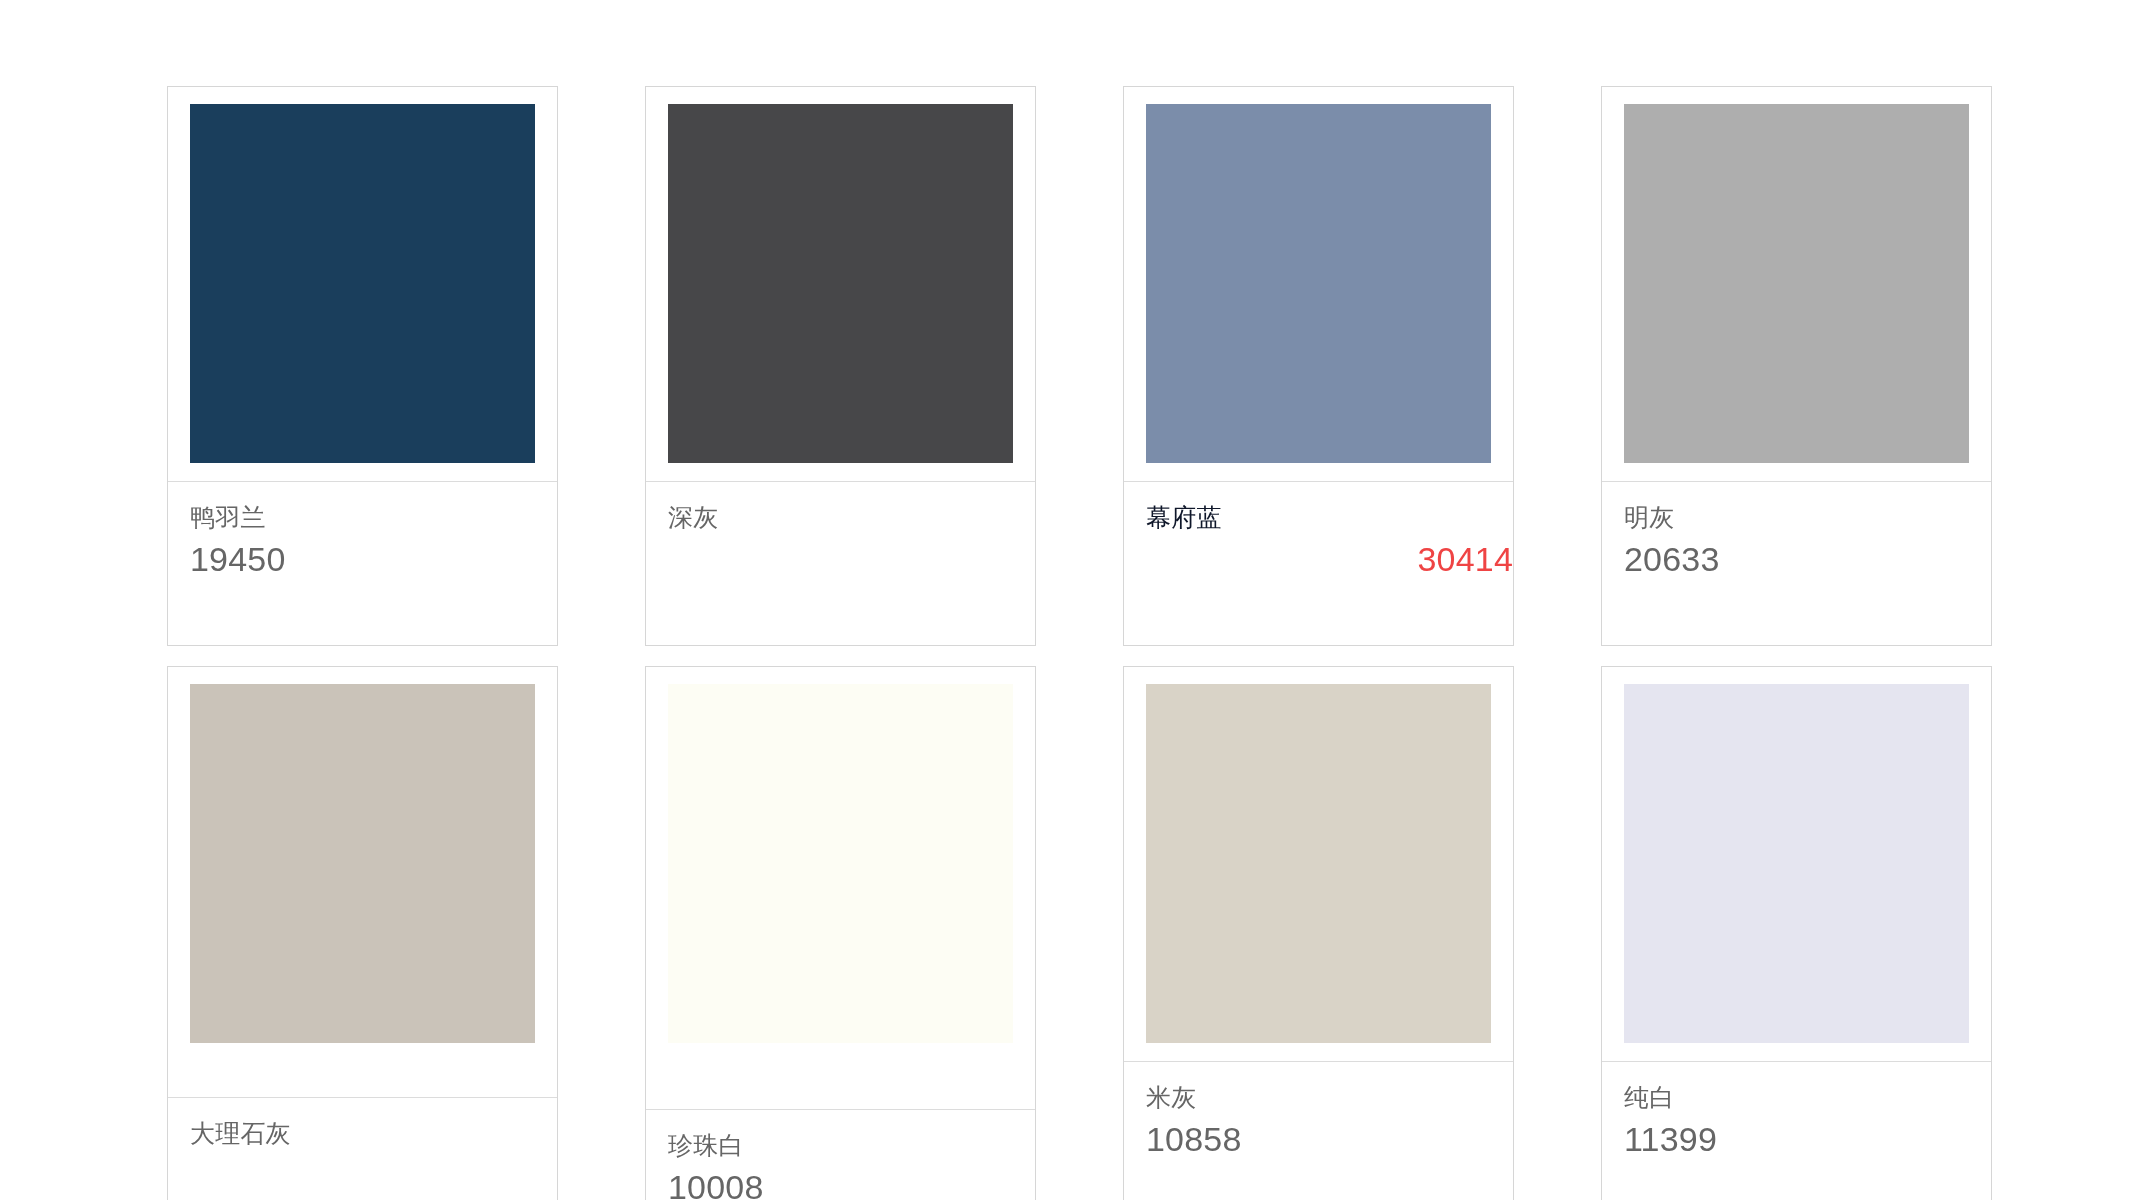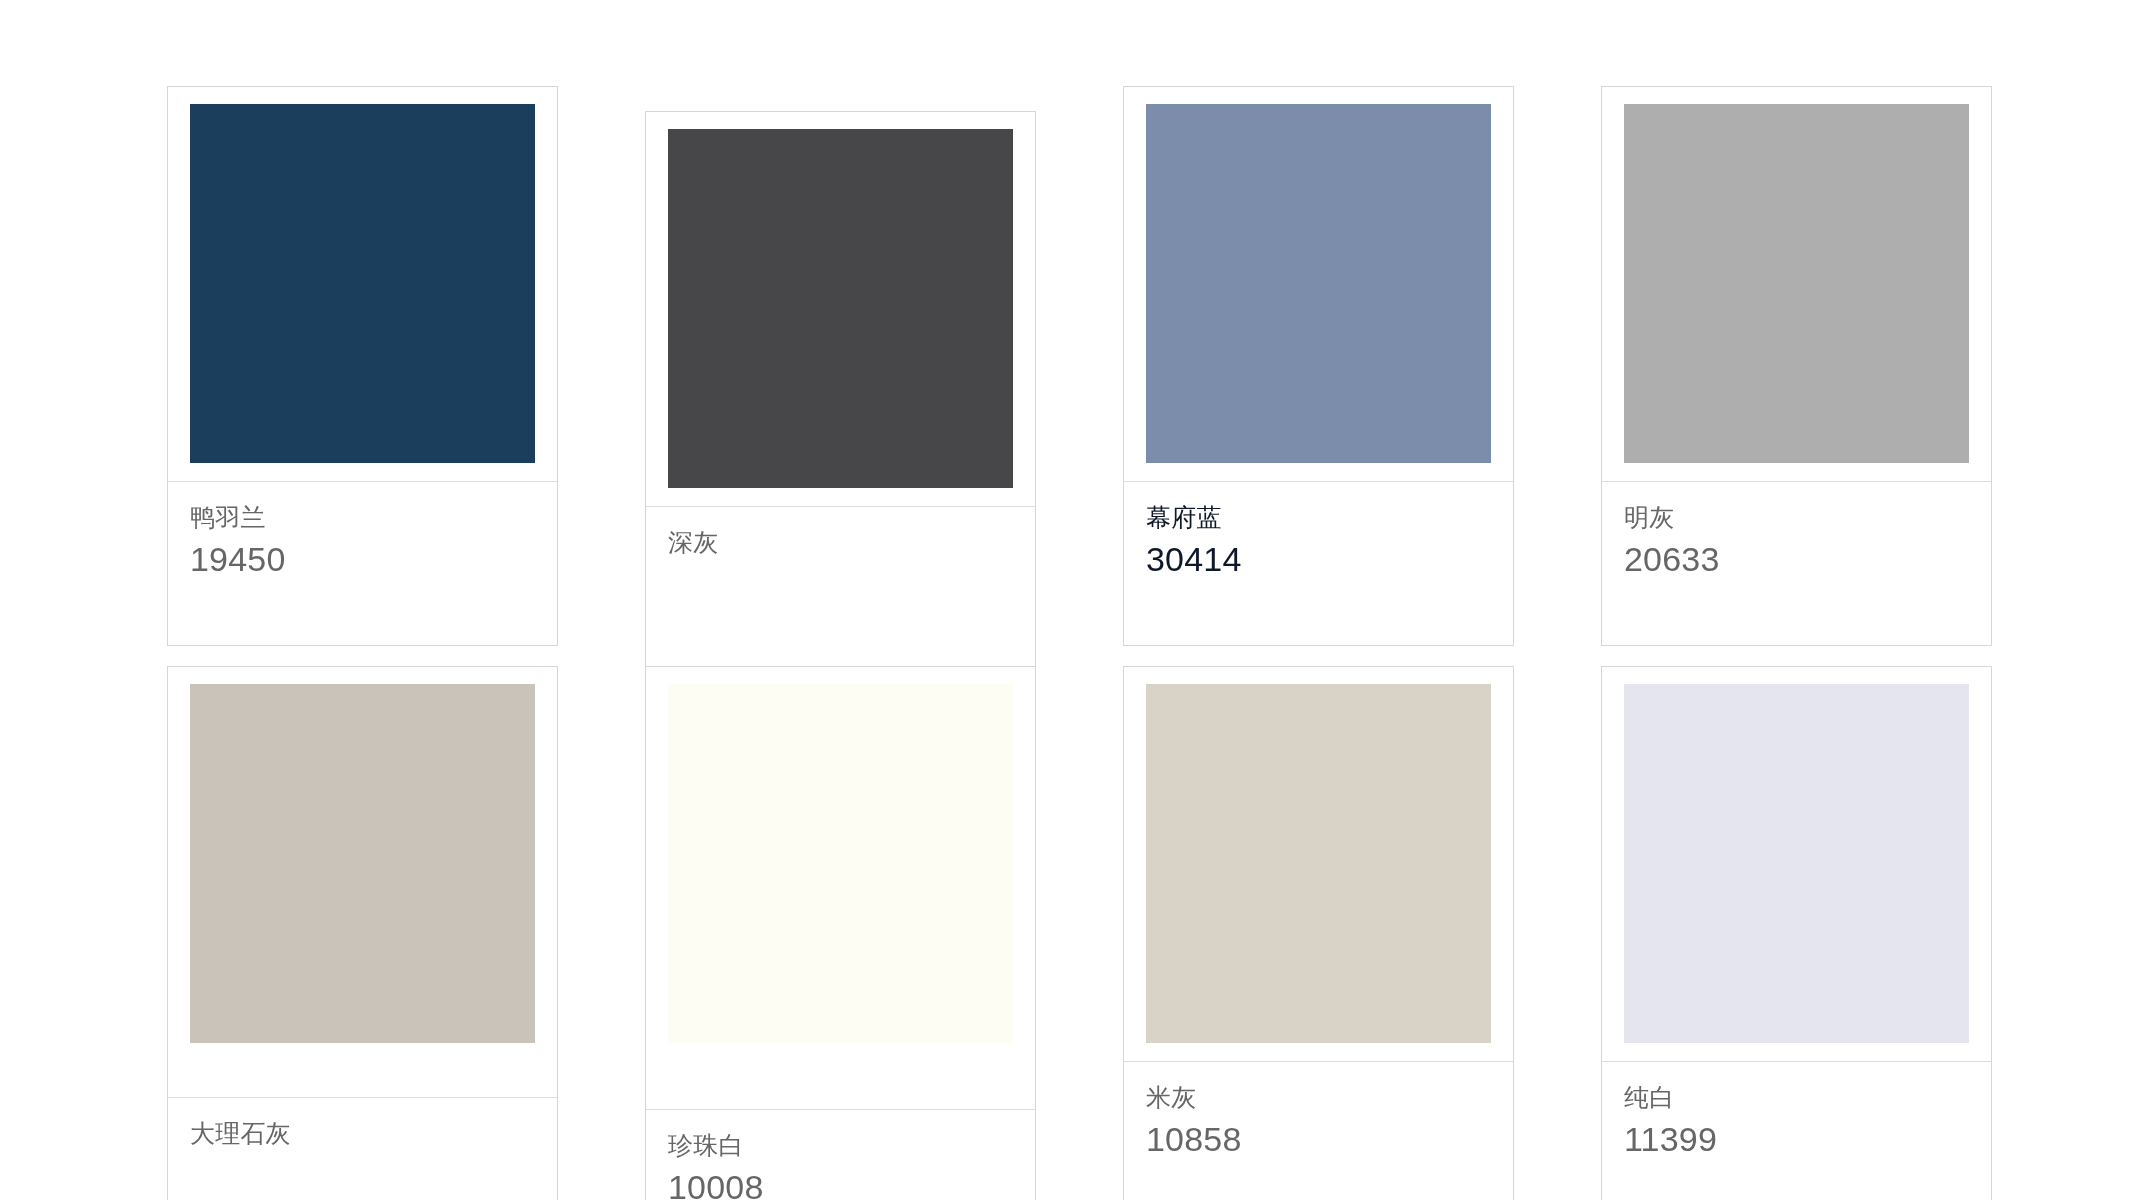--- a/index.html
+++ b/index.html
@@ -90,35 +90,35 @@
 <div class="palette-grid">
     <div class="swatch-card" style="border-color: rgb(214, 214, 214);">
       <div class="swatch-chip-wrap">
         <div class="swatch-chip" style="background-color: rgb(26, 62, 92);"></div>
       </div>
       <div class="swatch-meta" style="border-top-color: rgb(220, 220, 220);">
         <div class="swatch-name" style="color: rgb(102, 102, 102);">鸭羽兰</div>
         <div class="swatch-code" style="color: rgb(102, 102, 102);">19450</div>
       </div>
     </div>
-    <div class="swatch-card" style="border-color: rgb(214, 214, 214); margin-top: 25px;">
+    <div class="swatch-card" style="border-color: rgb(214, 214, 214);">
       <div class="swatch-chip-wrap">
         <div class="swatch-chip" style="background-color: rgb(71, 71, 73);"></div>
       </div>
       <div class="swatch-meta" style="border-top-color: rgb(220, 220, 220);">
         <div class="swatch-name" style="color: rgb(102, 102, 102);">深灰</div>
       </div>
     </div>
     <div class="swatch-card" style="border-color: rgb(214, 214, 214);">
       <div class="swatch-chip-wrap">
         <div class="swatch-chip" style="background-color: rgb(123, 141, 170);"></div>
       </div>
       <div class="swatch-meta" style="border-top-color: rgb(220, 220, 220);">
         <div class="swatch-name" style="color: #0f172a;">幕府蓝</div>
-        <div class="swatch-code" style="color: #0f172a;">30414</div>
+        <div class="swatch-code" style="color: #ef4444; text-align: right;">30414</div>
       </div>
     </div>
     <div class="swatch-card" style="border-color: rgb(214, 214, 214);">
       <div class="swatch-chip-wrap">
         <div class="swatch-chip" style="background-color: rgb(174, 174, 174);"></div>
       </div>
       <div class="swatch-meta" style="border-top-color: rgb(220, 220, 220);">
         <div class="swatch-name" style="color: rgb(102, 102, 102);">明灰</div>
         <div class="swatch-code" style="color: rgb(102, 102, 102);">20633</div>
       </div>

